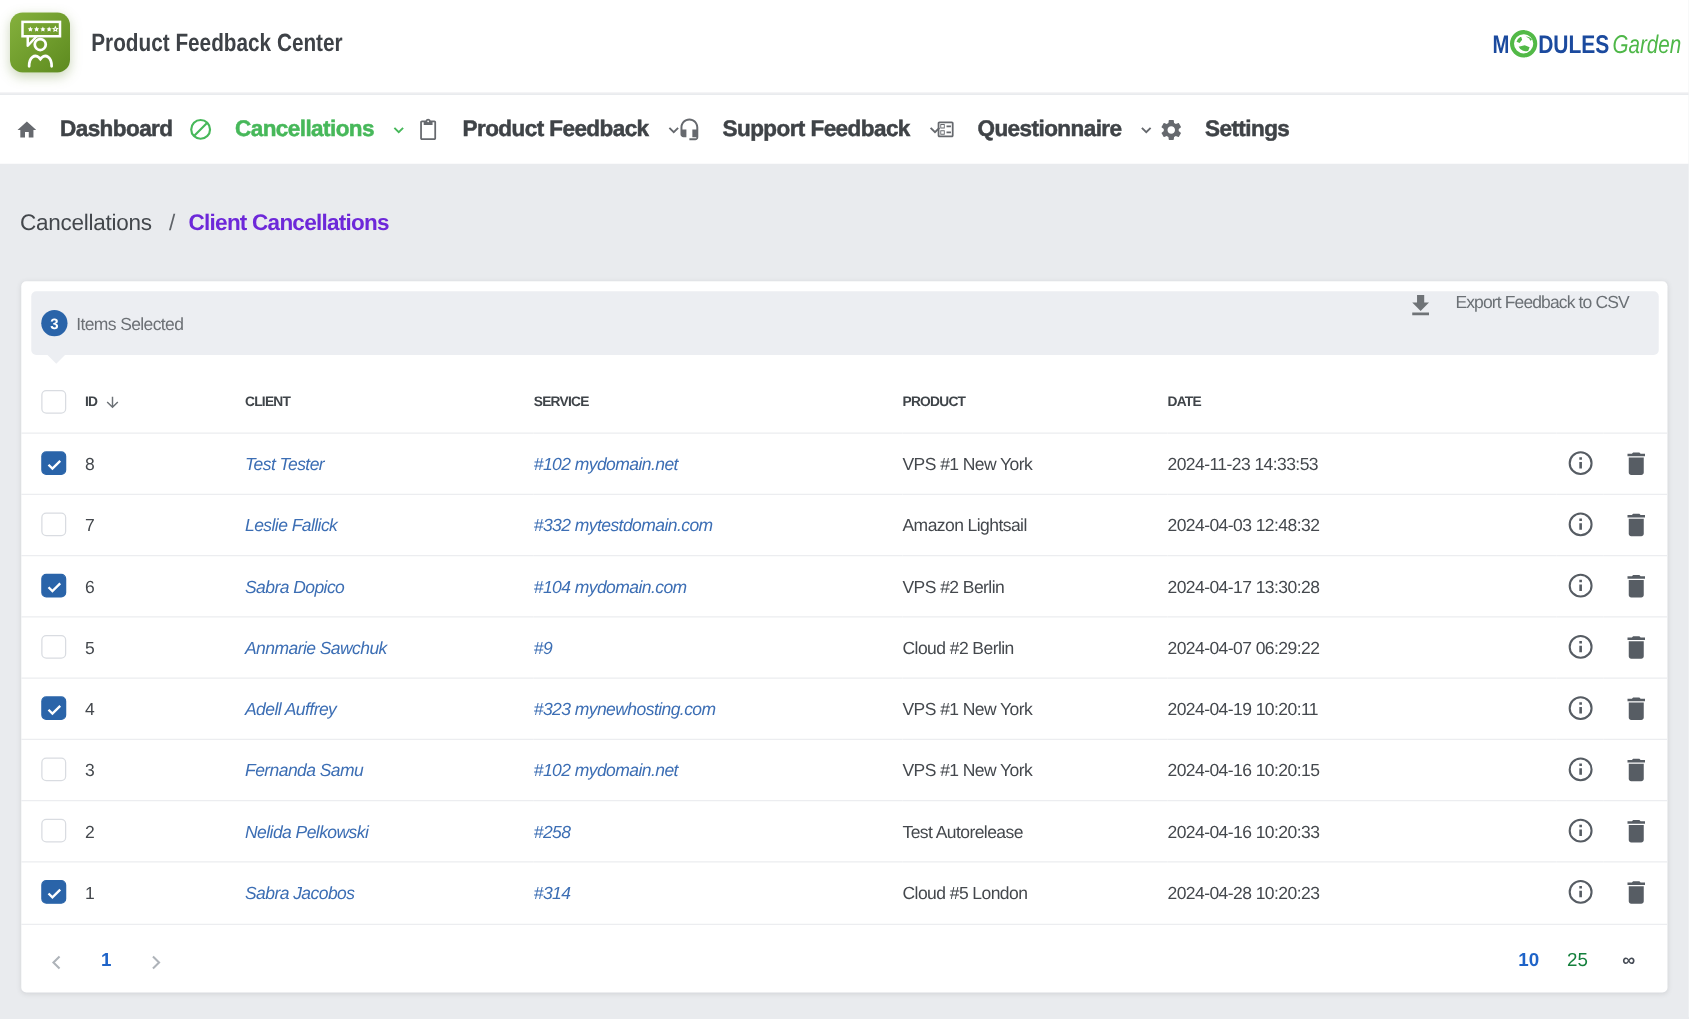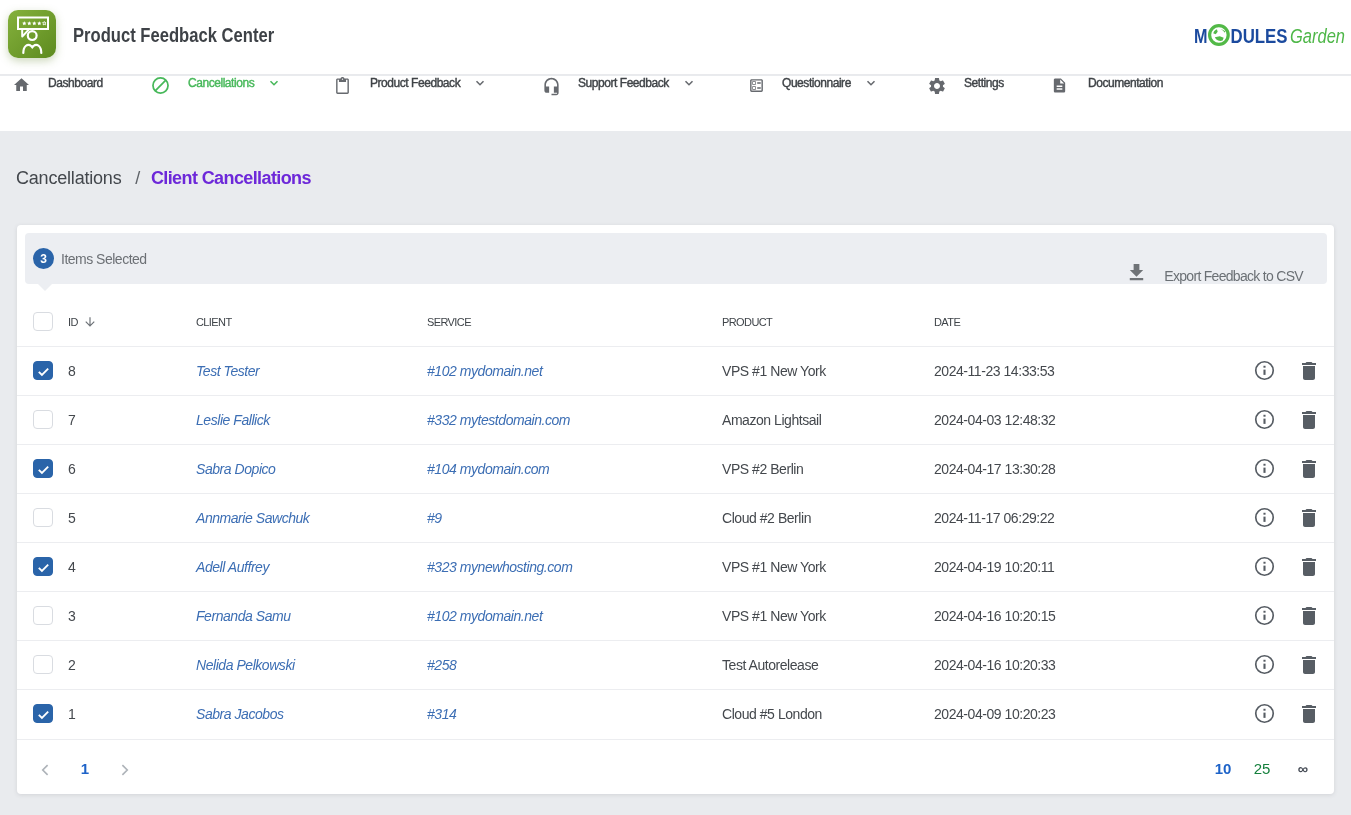--- a/index.html
+++ b/index.html
@@ -9,43 +9,43 @@
 
 .topbar { position:absolute; left:0; top:0; width:1351px; height:75px; background:#fff; border-bottom:1px solid #e9eaed; }
 .appicon { position:absolute; left:8px; top:10px; width:48px; height:48px; border-radius:10px;
   background:linear-gradient(135deg,#85b13d 0%,#6f9c2c 55%,#5d8a1f 100%);
   box-shadow:0 3px 9px rgba(110,140,60,.35); }
 .apptitle { position:absolute; left:73px; top:24px; font-size:20px; font-weight:700; color:#3e4247; transform:scaleX(0.83); transform-origin:0 50%; white-space:nowrap; }
 .mglogo { position:absolute; left:1194px; top:20px; }
 
 
 .nav { position:absolute; left:0; top:76px; width:1351px; height:55px; background:#fff; }
-.navitem { position:absolute; top:0; height:55px; display:flex; color:#3f4347; font-size:12px; font-weight:400; letter-spacing:-0.45px; -webkit-text-stroke:0.4px currentColor; }
+.navitem { position:absolute; top:0; height:55px; display:flex; align-items:center; color:#3f4347; font-size:18px; font-weight:700; letter-spacing:-0.45px; -webkit-text-stroke:0.4px currentColor; }
 .navitem .txt { margin-left:17px; }
 .navitem .chev { margin-left:13px; }
 .navitem.green { color:#47b85a; }
 
 
 .breadcrumb { position:absolute; left:16px; top:168px; font-size:18px; color:#43474c; font-weight:400; letter-spacing:-0.2px; }
 .breadcrumb b { font-weight:700; color:#6d28d9; letter-spacing:-0.6px; }
 .breadcrumb .sep { margin:0 6px 0 9px; color:#5f6368; }
 
 
 .card { position:absolute; left:17px; top:225px; width:1317px; height:569px; background:#fff; border-radius:4px; box-shadow:0 1px 4px rgba(60,64,67,.13); }
 .cardhead { position:absolute; left:8px; top:8px; width:1302px; height:51px; background:#eceef2; border-radius:4px; }
 .notch { position:absolute; left:21px; top:59px; width:0; height:0; border-left:7px solid transparent; border-right:7px solid transparent; border-top:7px solid #eceef2; }
 .badge { position:absolute; left:8px; top:15px; width:21px; height:21px; border-radius:50%; background:#2a64a9; color:#fff; font-size:12px; font-weight:700; display:flex; align-items:center; justify-content:center; }
 .itemssel { position:absolute; left:36px; top:18px; font-size:14px; color:#6c7075; letter-spacing:-0.5px; }
-.export { position:absolute; right:24px; top:0; height:51px; display:flex; align-items:flex-end; color:#6b7075; font-size:14px; letter-spacing:-0.7px; }
+.export { position:absolute; right:24px; top:0; height:51px; display:flex; align-items:flex-start; color:#6b7075; font-size:14px; letter-spacing:-0.7px; }
 .export svg { margin-right:16px; }
 
 
 table.grid { position:absolute; left:0; top:59px; width:1317px; border-collapse:collapse; table-layout:fixed; }
 table.grid td, table.grid th { padding:0; vertical-align:middle; }
-table.grid thead th { height:62px; text-align:left; font-size:11px; font-weight:400; color:#3f4449; letter-spacing:-0.6px; padding-top:14px; }
+table.grid thead th { height:62px; text-align:left; font-size:11px; font-weight:700; color:#3f4449; letter-spacing:-0.6px; padding-top:14px; }
 table.grid tbody td { height:49px; font-size:14px; color:#44484d; border-top:1px solid #ecedf0; letter-spacing:-0.45px; }
 table.grid a { color:#3c6eb4; text-decoration:none;font-style:italic; }
 .cb { width:20px; height:19px; border:1.5px solid #d9dce1; border-radius:4px; background:#fff; margin-left:16px; }
 .cb.on { background:#2a64a9; border-color:#2a64a9; position:relative; }
 .cb.on svg { position:absolute; left:2px; top:2px; }
 .idh { display:flex; align-items:center; }
 th.c1 { width:51px; } th.c2 { width:128px; } th.c3 { width:231px; } th.c4 { width:295px;margin-top:32px; }
 th.c5 { width:212px; } th.c6 { width:311px; } th.c7 { width:38px; } th.c8 { width:51px; }
 td.ic { text-align:center; } td.ic svg { display:block; margin:0 auto; } td.dt { letter-spacing:-0.65px; }
 
@@ -133,26 +133,20 @@
     <svg class="chev" width="14" height="14" viewBox="0 0 24 24" fill="none" stroke="#66696e" stroke-width="2.6">
         <path d="M6 9l6 6 6-6"></path>
       </svg>
   </div>
   <div class="navitem" style="left:927px">
     <svg width="20" height="20" viewBox="0 0 24 24" fill="#66696e">
         <path d="M19.14 12.94c.04-.3.06-.61.06-.94 0-.32-.02-.64-.07-.94l2.03-1.58c.18-.14.23-.41.12-.61l-1.92-3.32c-.12-.22-.37-.29-.59-.22l-2.39.96c-.5-.38-1.03-.7-1.62-.94l-.36-2.54c-.04-.24-.24-.41-.48-.41h-3.84c-.24 0-.43.17-.47.41l-.36 2.54c-.59.24-1.13.57-1.62.94l-2.39-.96c-.22-.08-.47 0-.59.22L2.74 8.87c-.12.21-.08.47.12.61l2.03 1.58c-.05.3-.09.63-.09.94s.02.64.07.94l-2.03 1.58c-.18.14-.23.41-.12.61l1.92 3.32c.12.22.37.29.59.22l2.39-.96c.5.38 1.03.7 1.62.94l.36 2.54c.05.24.24.41.48.41h3.84c.24 0 .44-.17.47-.41l.36-2.54c.59-.24 1.13-.56 1.62-.94l2.39.96c.22.08.47 0 .59-.22l1.92-3.32c.12-.22.07-.47-.12-.61l-2.01-1.58zM12 15.6c-1.98 0-3.6-1.62-3.6-3.6s1.62-3.6 3.6-3.6 3.6 1.62 3.6 3.6-1.62 3.6-3.6 3.6z"></path>
       </svg>
     <span class="txt">Settings</span>
   </div>
-  <div class="navitem" style="left:1051px">
-    <svg width="17" height="19" viewBox="0 0 24 24" fill="#66696e">
-        <path d="M14 2H6c-1.1 0-2 .9-2 2v16c0 1.1.9 2 2 2h12c1.1 0 2-.9 2-2V8l-6-6zm2 16H8v-2h8v2zm0-4H8v-2h8v2zm-3-5V3.5L18.5 9H13z"></path>
-      </svg>
-    <span class="txt" style="margin-left:20px">Documentation</span>
-  </div>
 </div>
 
 <div class="breadcrumb">Cancellations <span class="sep">/</span> <b>Client Cancellations</b></div>
 
 <div class="card">
   <div class="cardhead">
     <div class="badge">3</div>
     <div class="itemssel">Items Selected</div>
     <div class="export">
       <svg width="23" height="23" viewBox="0 0 24 24" fill="#6f7377">
@@ -258,21 +252,21 @@
           </td>
       </tr>
       <tr>
         <td>
             <div class="cb"></div>
           </td>
         <td>5</td>
         <td><a>Annmarie Sawchuk</a></td>
         <td><a>#9</a></td>
         <td>Cloud #2 Berlin</td>
-        <td class="dt">2024-11-17 06:29:22</td>
+        <td class="dt">2024-04-07 06:29:22</td>
         <td class="ic">
             <svg class="vinf" width="21" height="21" viewBox="0 0 24 24" fill="none" stroke="#565c63" stroke-width="1.9">
               <circle cx="12" cy="12" r="10"></circle>
               <line x1="12" y1="11" x2="12" y2="17" stroke-width="2.4"></line>
               <line x1="12" y1="6.6" x2="12" y2="8.8" stroke-width="2.4"></line>
             </svg>
           </td>
         <td class="ic">
             <svg class="vtr" width="24" height="24" viewBox="0 0 24 24" fill="#575d64">
               <path d="M6 19c0 1.1.9 2 2 2h8c1.1 0 2-.9 2-2V7H6v12zM19 4h-3.5l-1-1h-5l-1 1H5v2h14V4z"></path>
@@ -354,21 +348,21 @@
             <div class="cb on">
               <svg width="15" height="15" viewBox="0 0 24 24" fill="none" stroke="#fff" stroke-width="3">
                 <path d="M4.5 12.5l5 5 10-10"></path>
               </svg>
             </div>
           </td>
         <td>1</td>
         <td><a>Sabra Jacobos</a></td>
         <td><a>#314</a></td>
         <td>Cloud #5 London</td>
-        <td class="dt">2024-04-09 10:20:23</td>
+        <td class="dt">2024-04-28 10:20:23</td>
         <td class="ic">
             <svg class="vinf" width="21" height="21" viewBox="0 0 24 24" fill="none" stroke="#565c63" stroke-width="1.9">
               <circle cx="12" cy="12" r="10"></circle>
               <line x1="12" y1="11" x2="12" y2="17" stroke-width="2.4"></line>
               <line x1="12" y1="6.6" x2="12" y2="8.8" stroke-width="2.4"></line>
             </svg>
           </td>
         <td class="ic">
             <svg class="vtr" width="24" height="24" viewBox="0 0 24 24" fill="#575d64">
               <path d="M6 19c0 1.1.9 2 2 2h8c1.1 0 2-.9 2-2V7H6v12zM19 4h-3.5l-1-1h-5l-1 1H5v2h14V4z"></path>

